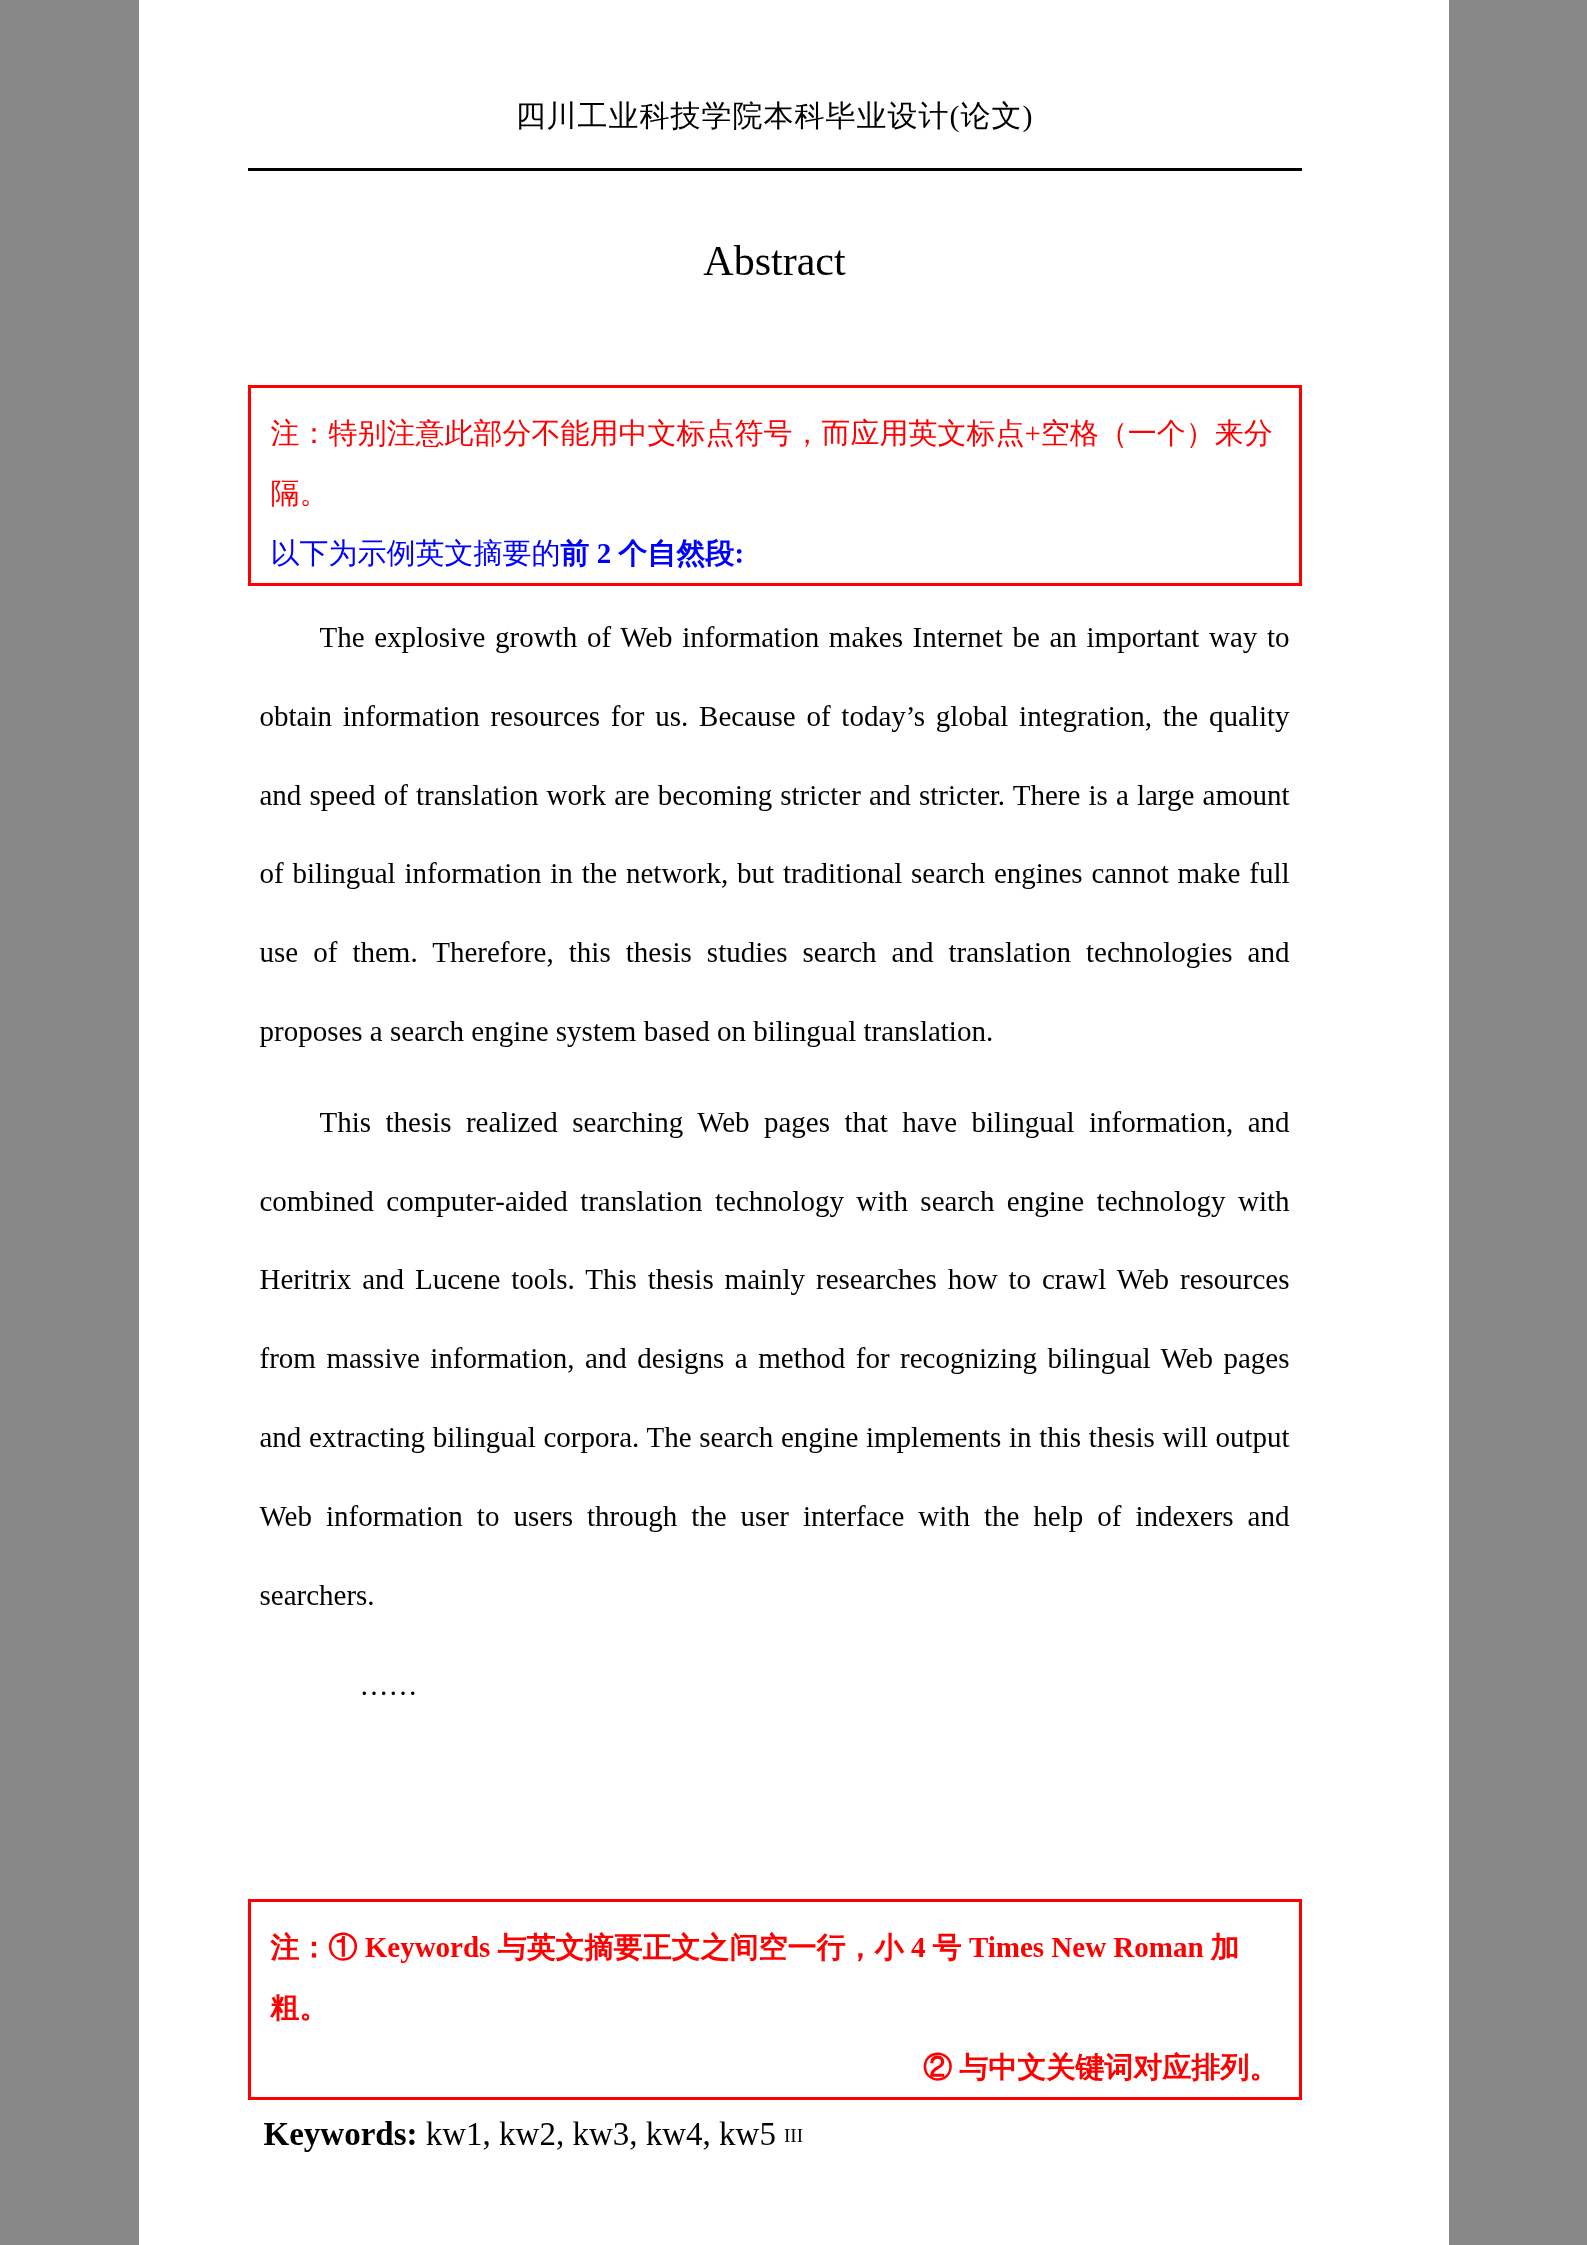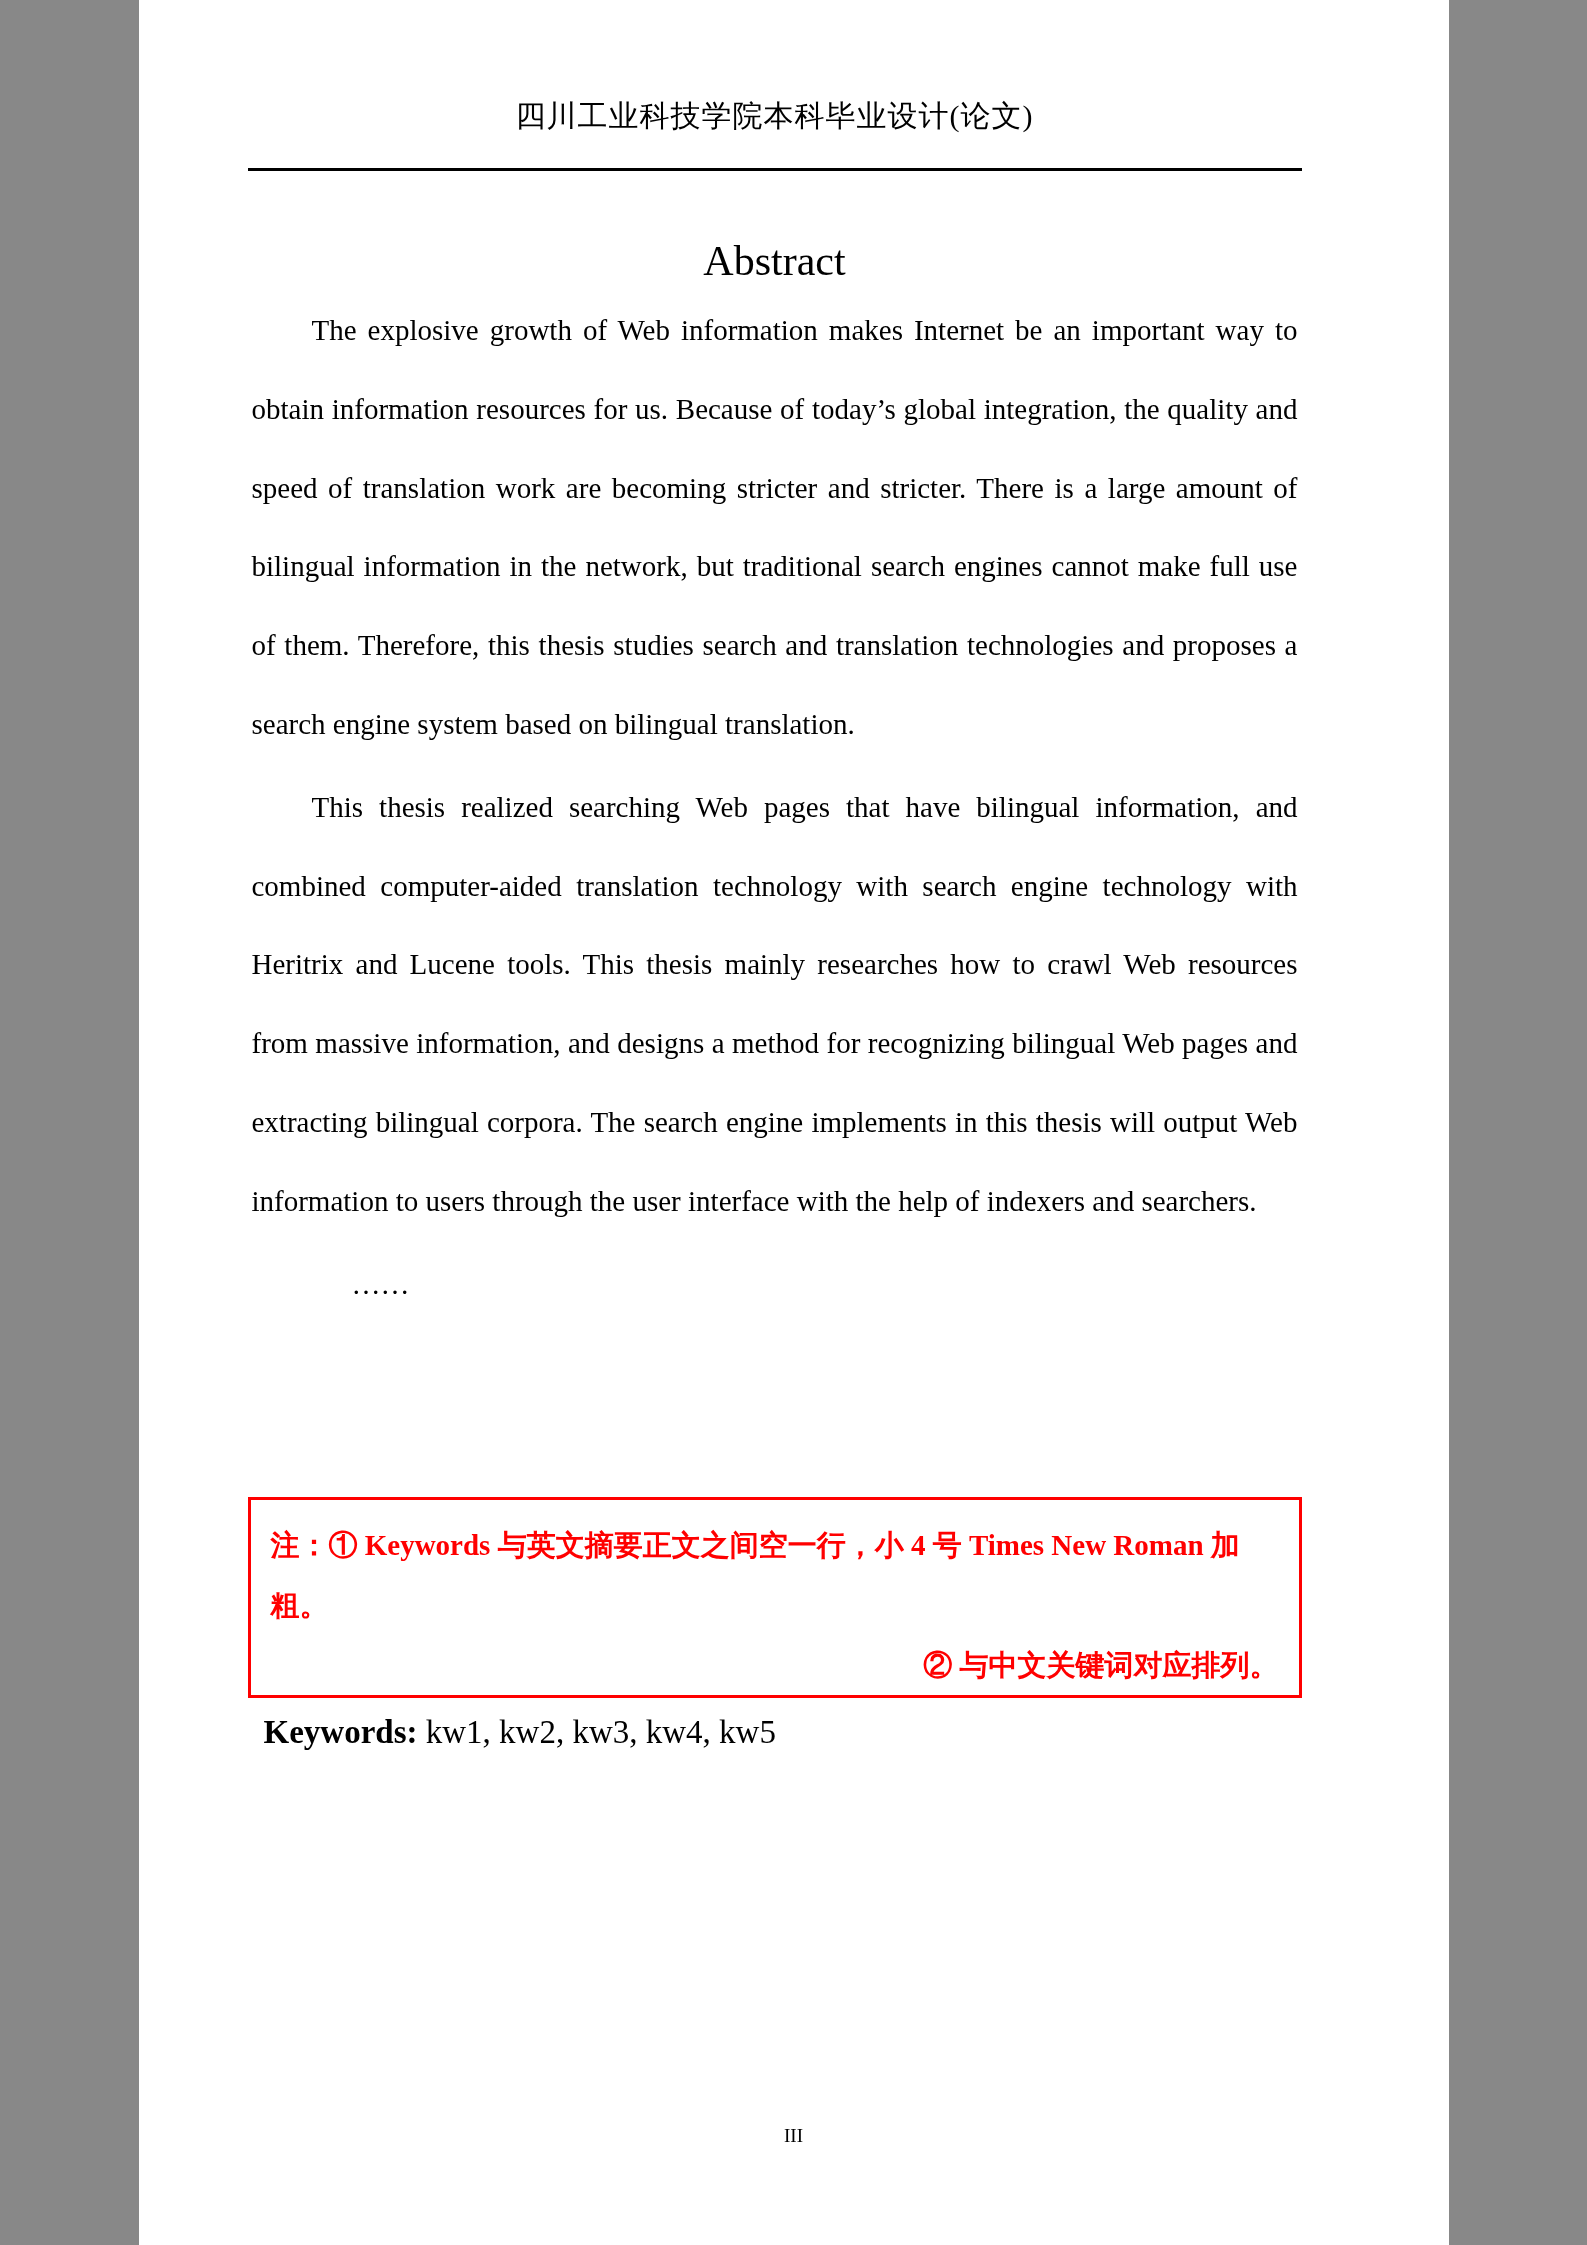--- a/index.html
+++ b/index.html
@@ -46,21 +46,21 @@
   .note-line-blue { color: #0000ff; margin: 0; }
   .note-bold { font-weight: bold; }
   .note-indent { padding-left: 48px; text-align: right; }
   .body-text {
     margin-top: 4px;
     font-size: 29px;
     line-height: 78.8px;
     text-align: justify;
   }
   .body-text p {
-    margin: 4px;
+    margin: 12px;
     text-indent: 60px;
   }
   .body-text p.ellipsis-line {
     text-indent: 100px;
     text-align: left;
   }
   .keywords-line {
     margin: 14px 0 0 16px;
     font-size: 33px;
     line-height: 40px;
@@ -79,20 +79,24 @@
 <body>
 
 <div class="page">
 
   <div class="header-title">四川工业科技学院本科毕业设计(论文)</div>
 
   <div class="header-rule"></div>
 
   <h1 class="doc-title">Abstract</h1>
 
+  <div class="note-box first">
+    <p class="note-line-red">注：特别注意此部分不能用中文标点符号，而应用英文标点+空格（一个）来分隔。</p>
+    <p class="note-line-blue"><span>以下为示例英文摘要的</span><span class="note-bold">前 2 个自然段:</span></p>
+  </div>
 
   <div class="body-text">
     <p>The explosive growth of Web information makes Internet be an important way to obtain information resources for us. Because of today’s global integration, the quality and speed of translation work are becoming stricter and stricter. There is a large amount of bilingual information in the network, but traditional search engines cannot make full use of them. Therefore, this thesis studies search and translation technologies and proposes a search engine system based on bilingual translation.</p>
     <p>This thesis realized searching Web pages that have bilingual information, and combined computer-aided translation technology with search engine technology with Heritrix and Lucene tools. This thesis mainly researches how to crawl Web resources from massive information, and designs a method for recognizing bilingual Web pages and extracting bilingual corpora. The search engine implements in this thesis will output Web information to users through the user interface with the help of indexers and searchers.</p>
     <p class="ellipsis-line">……</p>
   </div>
 
   <div class="note-box second">
     <p class="note-line-red">注：① Keywords 与英文摘要正文之间空一行，小 4 号 Times New Roman 加粗。</p>
     <p class="note-line-red note-indent">② 与中文关键词对应排列。</p>

